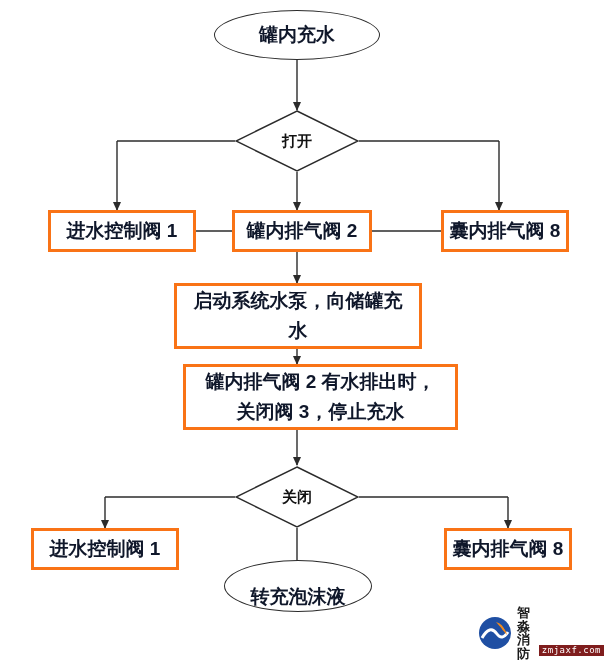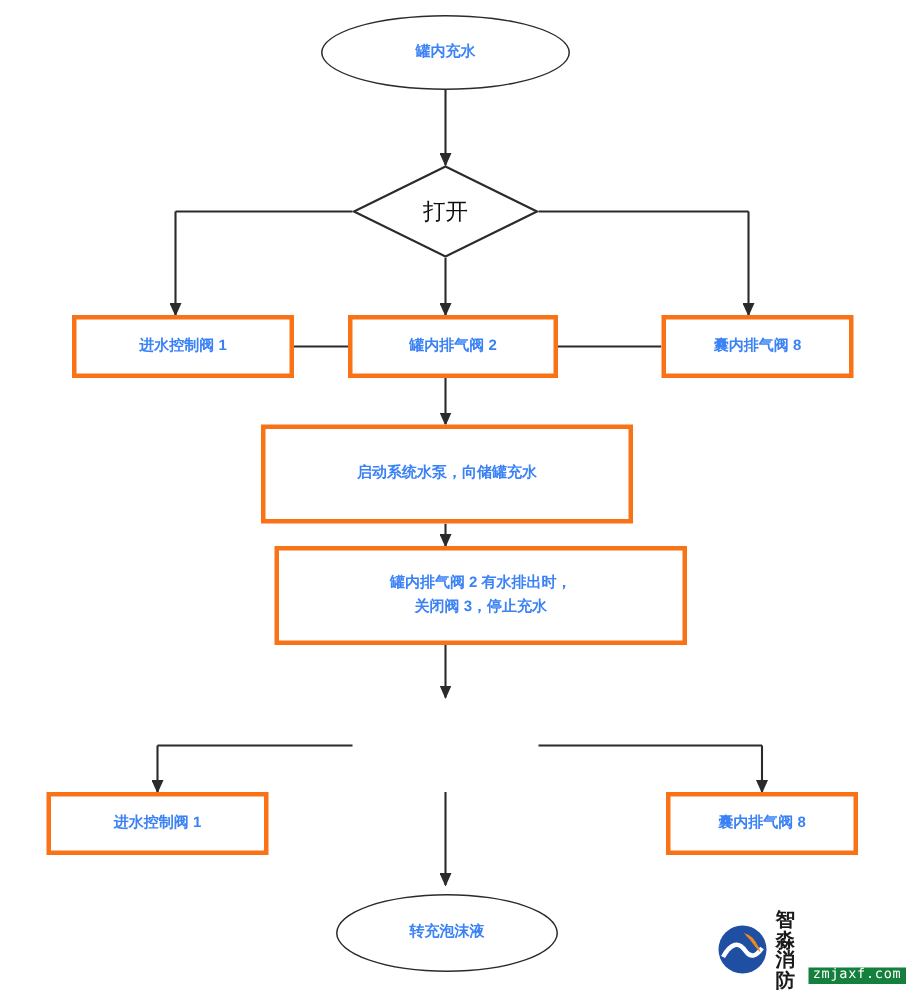--- a/index.html
+++ b/index.html
@@ -25,22 +25,22 @@
     height: 666px;
     pointer-events: none;
   }
   .node {
     position: absolute;
     box-sizing: border-box;
     display: flex;
     align-items: center;
     justify-content: center;
     text-align: center;
-    color: #3b82f6;
-    font-size: 10px;
+    color: #0f172a;
+    font-size: 19px;
     line-height: 1.45;
     font-weight: 700;
     white-space: nowrap;
   }
   .terminator {
     border: 1px solid #2b2b2b;
     border-radius: 50%/50%;
     background: #ffffff;
   }
   .rect {
@@ -65,21 +65,21 @@
   .diamond-label {
     position: absolute;
     left: 0;
     top: 0;
     width: 100%;
     height: 100%;
     display: flex;
     align-items: center;
     justify-content: center;
     font-size: 15px;
-    font-weight: 400;
+    font-weight: 700;
     color: #111111;
   }
   .watermark {
     position: absolute;
     display: flex;
     align-items: center;
     gap: 5px;
   }
   .wm-logo {
     width: 34px;
@@ -95,21 +95,21 @@
   }
   .wm-main {
     font-size: 13px;
     font-weight: 700;
     color: #1a1a1a;
     letter-spacing: 0.5px;
   }
   .wm-sub {
     font-size: 9px;
     color: #ffffff;
-    background: #15803d;
+    background: #7f1d1d;
     padding: 1px 3px;
     letter-spacing: 0.5px;
     font-family: "DejaVu Sans Mono", monospace;
     margin-top: 34px;
   }
 </style>
 </head>
 <body>
 
 <div id="canvas">
@@ -176,30 +176,36 @@
 
   <div class="node rect multiline" style="left:174px; top:283px; width:248px; height:66px; flex-direction:column;">
     <span>启动系统水泵，向储罐充水</span>
   </div>
 
   <div class="node rect multiline" style="left:183px; top:364px; width:275px; height:66px; flex-direction:column;">
     <span>罐内排气阀 2 有水排出时，</span>
     <span>关闭阀 3，停止充水</span>
   </div>
 
+  <div class="diamond-wrap" style="left:235px; top:466px; width:124px; height:62px;">
+    <svg class="diamond-shape" viewBox="0 0 124 62" preserveAspectRatio="none">
+      <polygon points="62,1 123,31 62,61 1,31" fill="#ffffff" stroke="#2b2b2b" stroke-width="1.4"></polygon>
+    </svg>
+    <div class="diamond-label">关闭</div>
+  </div>
 
   <div class="node rect" style="left:31px; top:528px; width:148px; height:42px;">
     <span>进水控制阀 1</span>
   </div>
 
   <div class="node rect" style="left:444px; top:528px; width:128px; height:42px;">
     <span>囊内排气阀 8</span>
   </div>
 
-  <div class="node terminator" style="left:224px; top:596px; width:148px; height:52px;">
+  <div class="node terminator" style="left:224px; top:560px; width:148px; height:52px;align-items:flex-end;">
     <span>转充泡沫液</span>
   </div>
 
   <div class="watermark" style="left:478px; top:606px;">
     <div class="wm-logo">
       <svg viewBox="0 0 34 34" width="34" height="34">
         <circle cx="17" cy="17" r="16" fill="#1f4fa3"></circle>
         <path d="M4 22 Q12 8 19 18 Q24 25 30 16" fill="none" stroke="#ffffff" stroke-width="3"></path>
         <path d="M18 6 q7 2 9 9 q-6 -5 -9 -9 z" fill="#f08a1d"></path>
         <path d="M22 10 q6 3 7 9 q-5 -5 -7 -9 z" fill="#f08a1d"></path>

